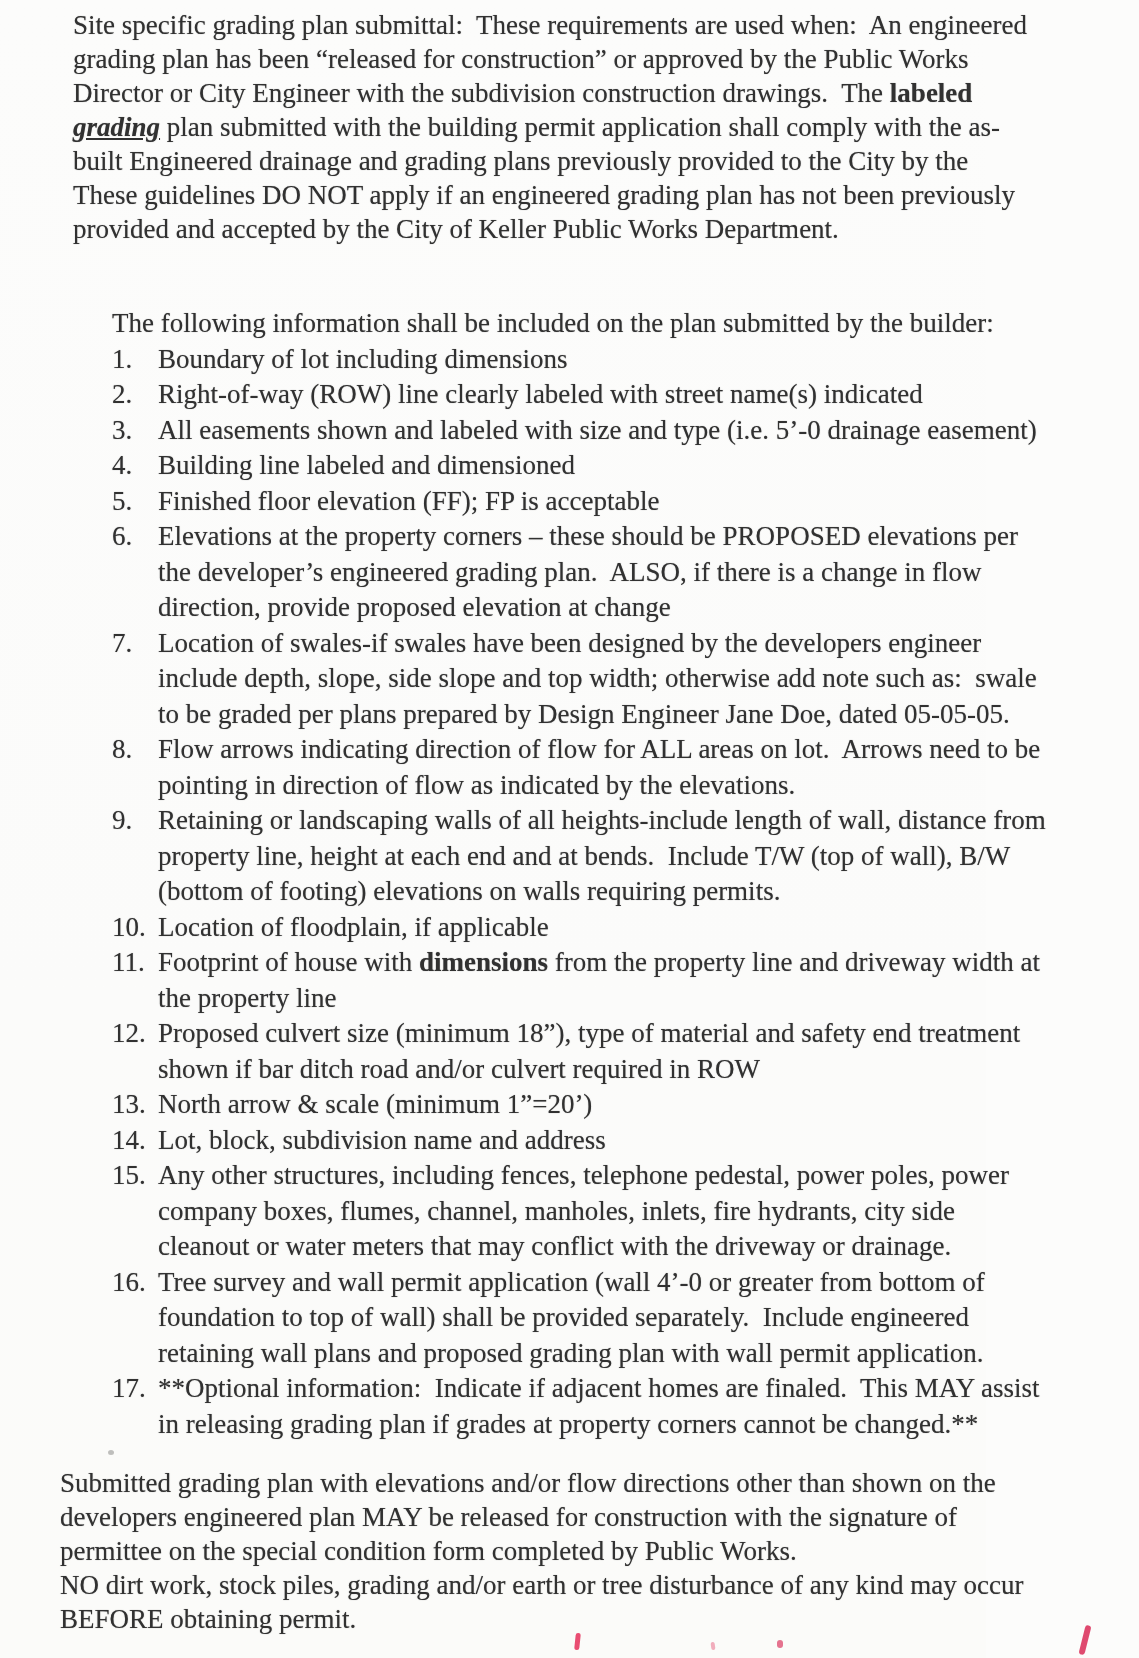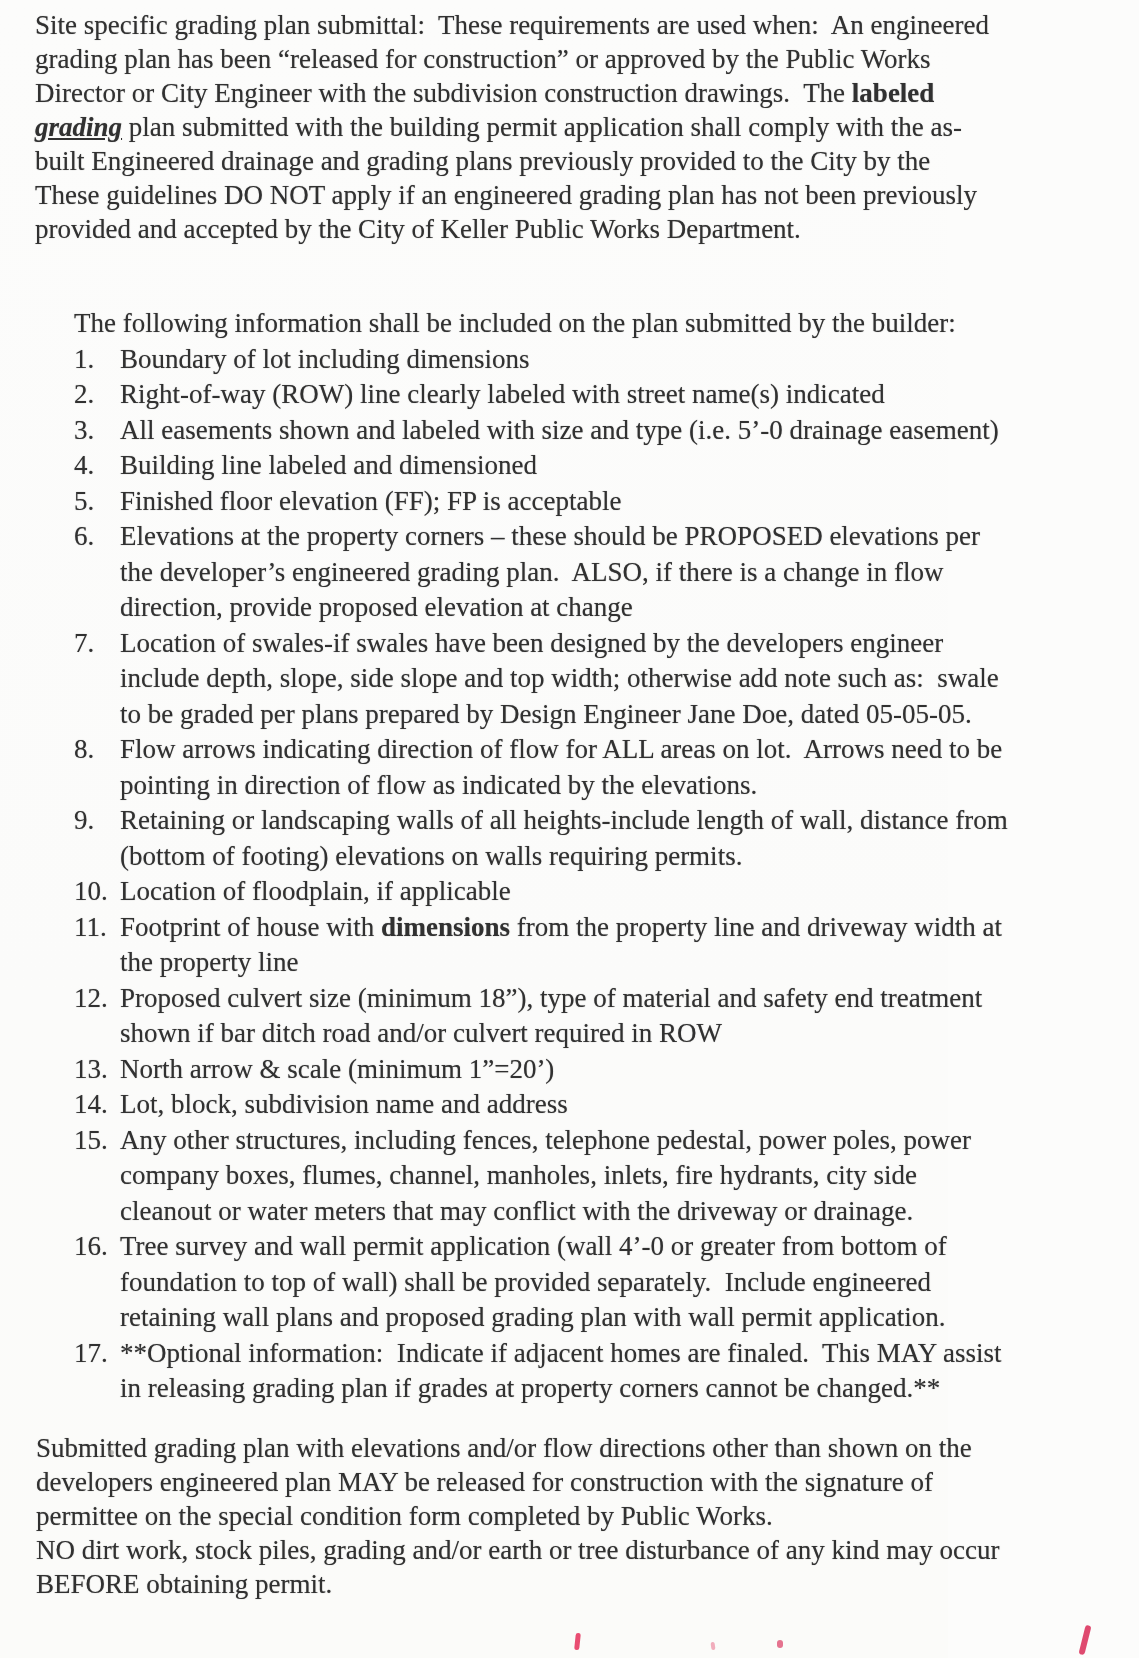--- a/index.html
+++ b/index.html
@@ -11,20 +11,21 @@
     background: #fcfcfb;
   }
   .page {
     position: relative;
     width: 948px;
     height: 1658px;
     font-family: "Liberation Serif", serif;
     color: #313131;
     text-shadow: 0 0 1px rgba(70,70,70,0.55);
     background: linear-gradient(180deg, #fcfcfb 0%, #fbfbfa 60%, #fbfbf9 100%);
+    padding-left: 38px;
   }
   .tline {
     white-space: pre;
     font-size: 27px;
     line-height: 34px;
     height: 34px;
   }
   .opening {
     padding-top: 8px;
     margin-left: 35px;
@@ -46,21 +47,21 @@
     flex: 0 0 46px;
     white-space: pre;
     font-size: 27px;
     line-height: 35.5px;
   }
   .list-item .itext {
     flex: 1 1 auto;
   }
   .closing {
     margin-top: 24px;
-    margin-left: 36px;
+    margin-left: 22px;
   }
   .b   { font-weight: bold; text-align: center; }
   .biu { font-weight: bold; font-style: italic; text-decoration: underline; margin-top: 16px; }
   .ink-mark {
     position: absolute;
     border-radius: 3px;
   }
   .stray-dot {
     position: absolute;
     border-radius: 50%;
@@ -134,20 +135,21 @@
           <div class="num">8.</div>
           <div class="itext">
             <div class="tline"><span>Flow arrows indicating direction of flow for ALL areas on lot.  Arrows need to be</span></div>
             <div class="tline"><span>pointing in direction of flow as indicated by the elevations.</span></div>
           </div>
         </div>
         <div class="list-item">
           <div class="num">9.</div>
           <div class="itext">
             <div class="tline"><span>Retaining or landscaping walls of all heights-include length of wall, distance from</span></div>
+            <div class="tline"><span>property line, height at each end and at bends.  Include T/W (top of wall), B/W</span></div>
             <div class="tline"><span>(bottom of footing) elevations on walls requiring permits.</span></div>
           </div>
         </div>
         <div class="list-item">
           <div class="num">10.</div>
           <div class="itext">
             <div class="tline"><span>Location of floodplain, if applicable</span></div>
           </div>
         </div>
         <div class="list-item">

